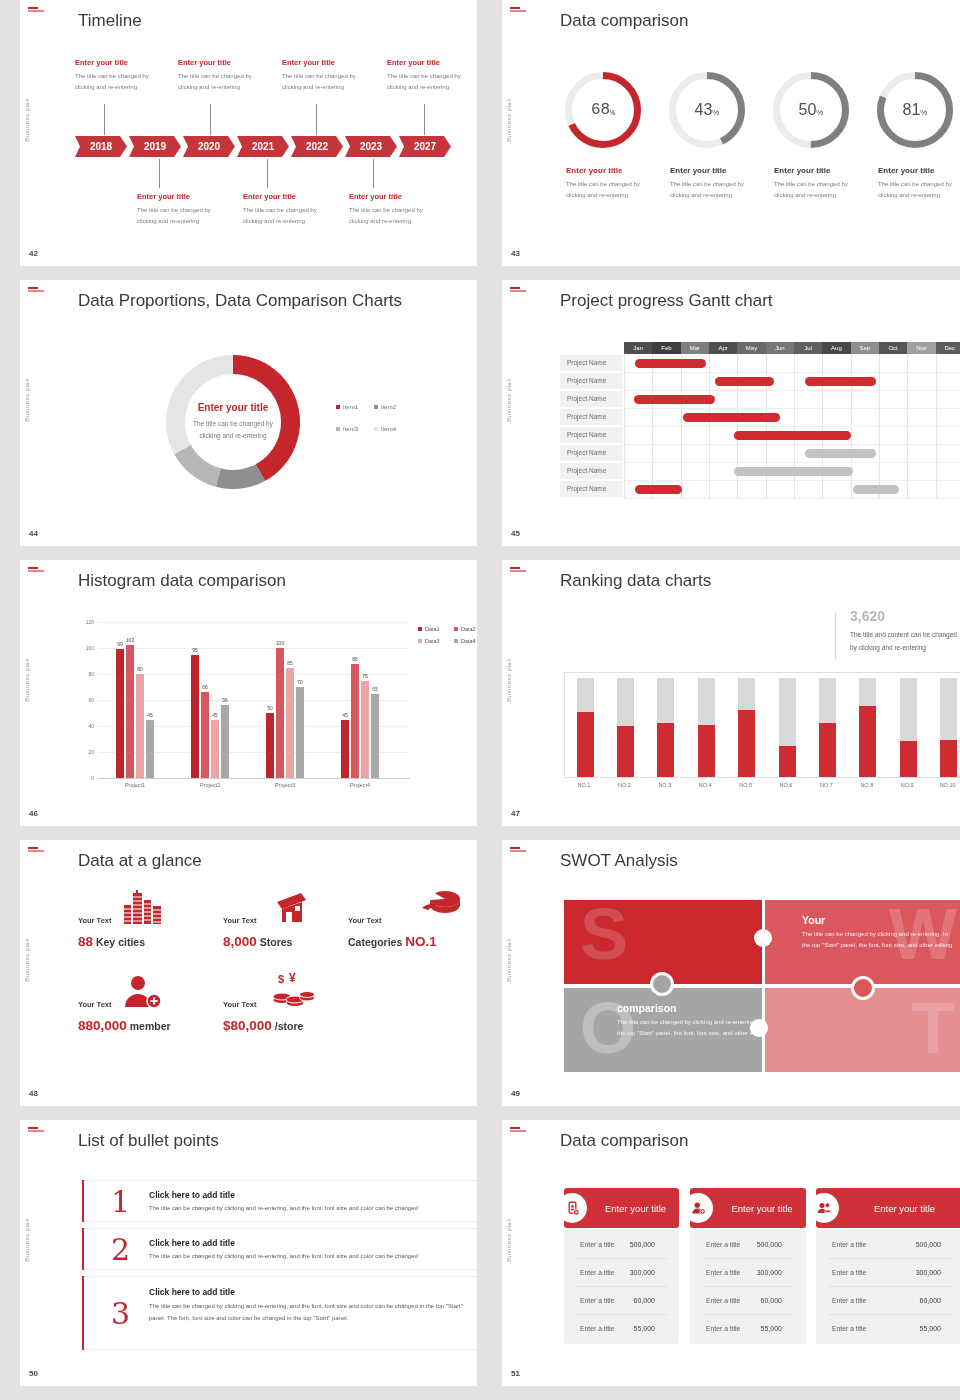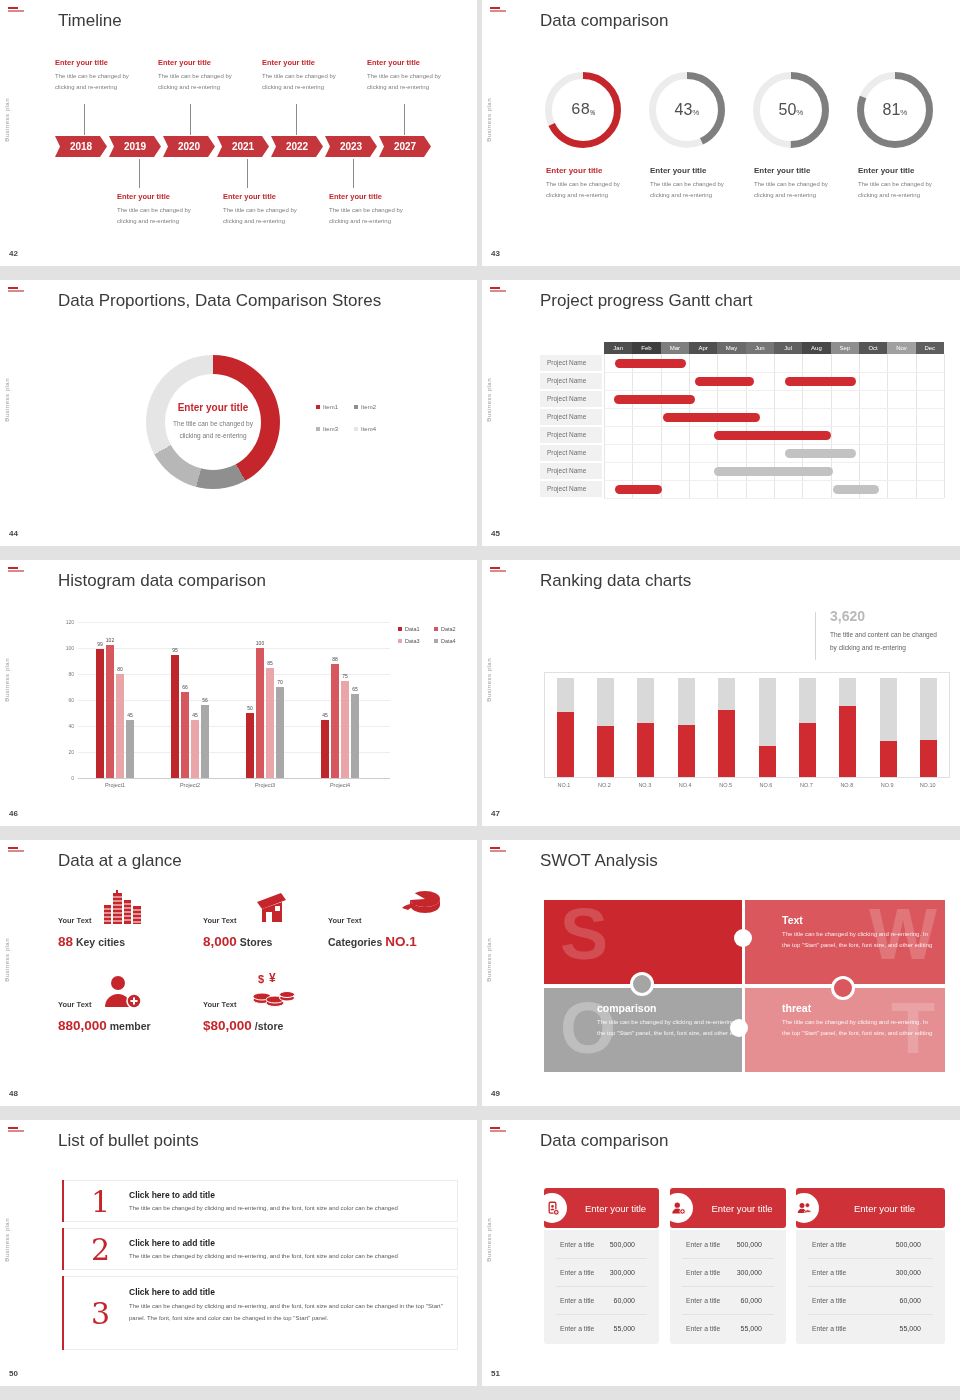--- a/index.html
+++ b/index.html
@@ -1,19 +1,19 @@
 <!DOCTYPE html>
 <html><head>
 <meta charset="utf-8">
 <style>
   html,body{margin:0;padding:0;background:#e2e2e2;}
   .page{position:relative;width:960px;height:1400px;background:#e2e2e2;display:grid;
         grid-template-columns:477px 478px;grid-template-rows:repeat(5,266px);
         column-gap:5px;row-gap:14px;font-family:"Liberation Sans",sans-serif;}
-  .slide{position:relative;background:#fff;overflow:hidden;}
+  .slide{position:relative;background:#fff;overflow:hidden;margin-left:20px;}
   .slide-title{position:absolute;left:58px;top:11px;font-size:17px;color:#3b3b3b;}
   .slide-num{position:absolute;left:9px;bottom:8px;font-size:8px;font-weight:bold;color:#474747;}
   .vlabel{position:absolute;left:4px;top:98px;writing-mode:vertical-rl;transform:rotate(180deg);
           font-size:6px;color:#9a9a9a;letter-spacing:.5px;}
   .logo{position:absolute;left:8px;top:7px;}
   .logo .l1{width:10px;height:2px;background:#c5262c;}
   .logo .l2{width:16px;height:2px;background:#d9888b;margin-top:1px;}
   
   .tl-item{position:absolute;width:102px;}
   .tl-item .t{font-size:7.5px;font-weight:bold;color:#c5262c;margin-bottom:4px;}
@@ -208,21 +208,21 @@
       </div>
     <div class="slide-num">43</div>
   </section>
 
   <section class="slide" id="s44">
     <div class="logo">
         <div class="l1"></div>
         <div class="l2"></div>
       </div>
     <div class="vlabel">Business plan</div>
-    <div class="slide-title">Data Proportions, Data Comparison Stores</div>
+    <div class="slide-title">Data Proportions, Data Comparison Charts</div>
     <div id="donut-body">
         <div class="donut" style="left: 146px; top: 75px; width: 134px; height: 134px; background: conic-gradient(rgb(197, 38, 44) 0%, rgb(197, 38, 44) 42%, rgb(143, 143, 143) 42%, rgb(143, 143, 143) 54%, rgb(183, 183, 183) 54%, rgb(183, 183, 183) 67%, rgb(229, 229, 229) 67%, rgb(229, 229, 229) 100%, rgb(229, 229, 229) 100%, rgb(229, 229, 229) 100%);"></div>
         <div class="donut-hole" style="left: 165px; top: 94px; width: 96px; height: 96px;"></div>
         <div class="donut-center" style="left: 153px; top: 122px; width: 120px;">
           <div class="t">Enter your title</div>
           <div class="d">The title can be changed by</div>
           <div class="d">clicking and re-entering</div>
         </div>
         <div class="lg-item" style="left: 316px; top: 124px;">
           <div class="lg-sw" style="background: rgb(197, 38, 44);"></div>
@@ -543,37 +543,33 @@
       </div>
     <div class="vlabel">Business plan</div>
     <div class="slide-title">SWOT Analysis</div>
 
     <div class="swot-piece" style="left:62px;top:60px;width:198px;height:84px;background:#ca282e">
       <div class="swot-letter" style="left:16px;top:-2px">S</div>
     </div>
     <div class="swot-piece" style="left:263px;top:60px;width:200px;height:84px;background:#d9575d">
       <div class="swot-letter" style="right:8px;top:-2px">W</div>
       <div class="swot-text" style="left:37px">
-        <div class="swot-h">Text</div>
+        <div class="swot-h">Your</div>
         <div class="swot-b">The title can be changed by clicking and re-entering. In the top "Start" panel, the font, font size, and other editing</div>
         </div>
     </div>
     <div class="swot-piece" style="left:62px;top:148px;width:198px;height:84px;background:#a5a5a5">
       <div class="swot-letter" style="left:16px;top:4px;color:rgba(255,255,255,.28)">O</div>
       <div class="swot-text" style="left:53px">
         <div class="swot-h">comparison</div>
         <div class="swot-b">The title can be changed by clicking and re-entering. In the top "Start" panel, the font, font size, and other editing</div>
         </div>
     </div>
     <div class="swot-piece" style="left:263px;top:148px;width:200px;height:84px;background:#e58f93">
       <div class="swot-letter" style="right:10px;top:4px">T</div>
-      <div class="swot-text" style="left:37px">
-        <div class="swot-h">threat</div>
-        <div class="swot-b">The title can be changed by clicking and re-entering. In the top "Start" panel, the font, font size, and other editing</div>
-        </div>
     </div>
     <div class="swot-dot" style="left:252px;top:89px;width:18px;height:18px;background:#fff"></div>
     <div class="swot-dot" style="left:148px;top:132px;width:24px;height:24px;background:#a5a5a5;border:3px solid #fff;box-sizing:border-box"></div>
     <div class="swot-dot" style="left:349px;top:136px;width:24px;height:24px;background:#d9575d;border:3px solid #fff;box-sizing:border-box"></div>
     <div class="swot-dot" style="left:248px;top:179px;width:18px;height:18px;background:#fff"></div>
     <div class="slide-num">49</div>
   </section>
 
   <section class="slide" id="s50">
     <div class="logo">

